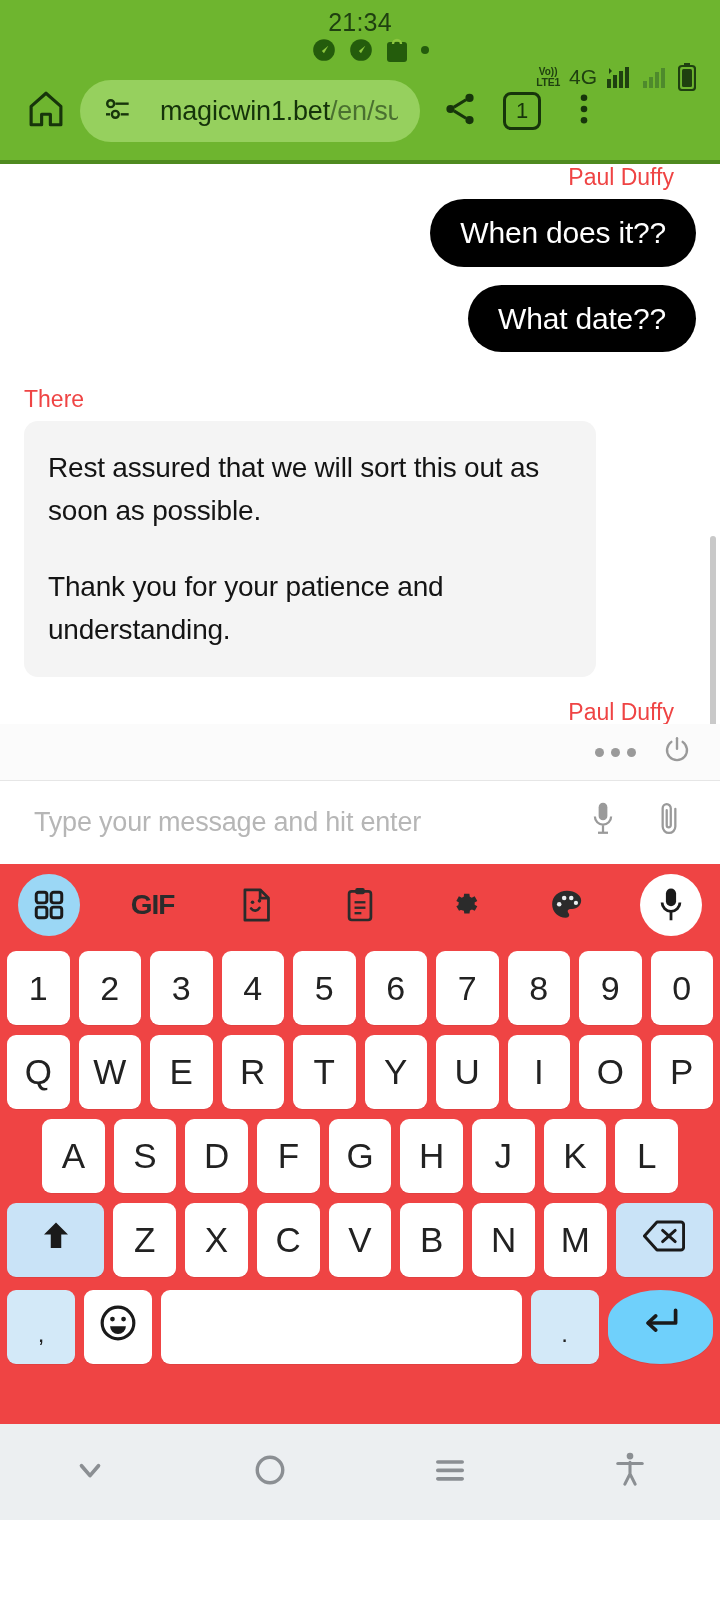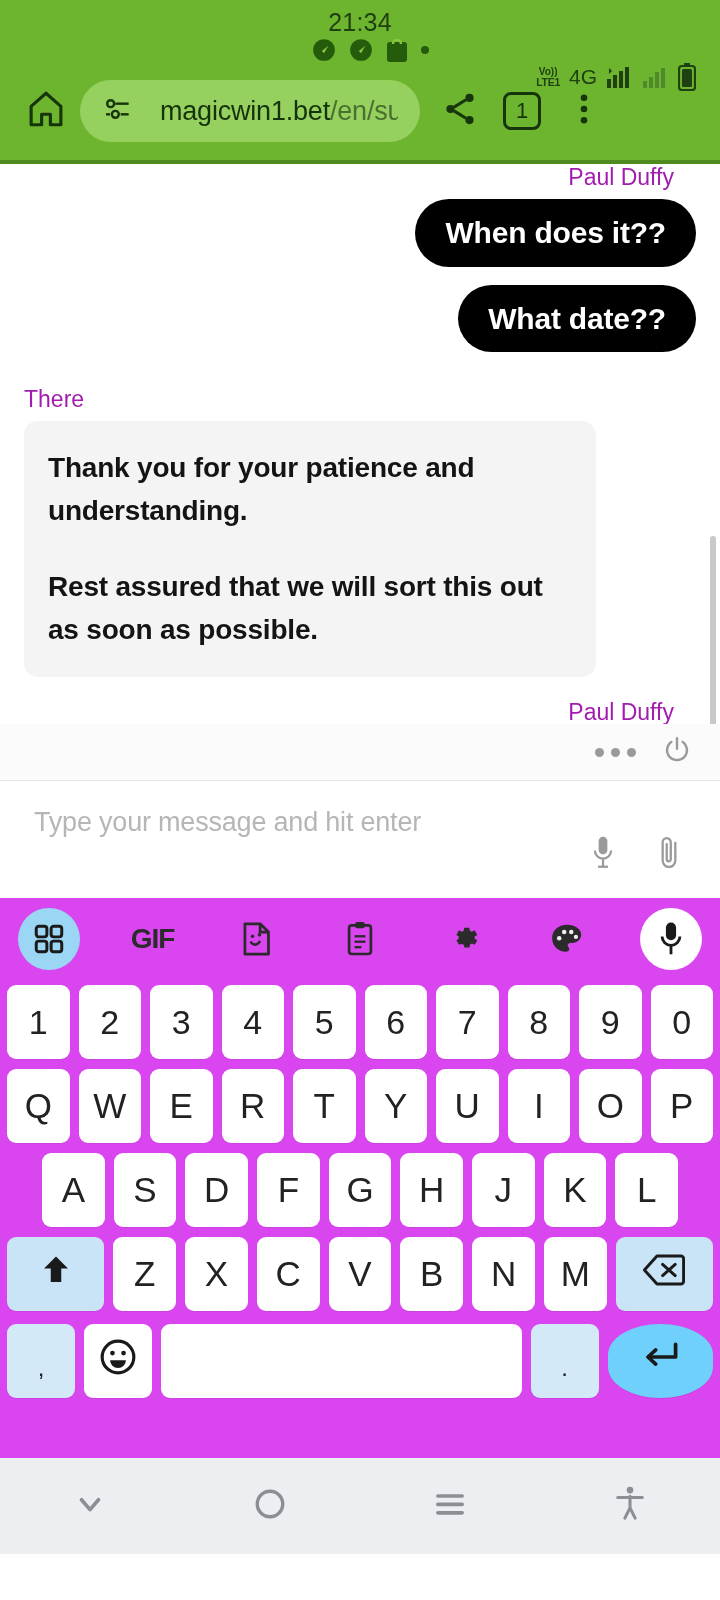--- a/index.html
+++ b/index.html
@@ -51,24 +51,24 @@
   }
   .greenline { height: 4px; background: #4f8a1f; }
 
   
   .chat {
     position: relative; background: #ffffff;
     height: 616px; overflow: hidden;
   }
   .chat-inner { padding: 0 24px; }
   .sender {
-    font-size: 23px; color: #a21caf; margin-bottom: 8px; font-weight: 400;
+    font-size: 23px; color: #ef4444; margin-bottom: 8px; font-weight: 400;
   }
   .sender.right { text-align: right; padding-right: 22px; }
-  .row { display: flex; margin-bottom: 18px; font-weight: bold; }
+  .row { display: flex; margin-bottom: 18px; }
   .row.right { justify-content: flex-end; }
   .bubble-out {
     background: #000000; color: #ffffff; border-radius: 34px;
     padding: 15px 30px; font-size: 30px; line-height: 1.25;
     max-width: 470px; letter-spacing: -.2px;
   }
   .bubble-in {
     background: #f4f4f4; color: #141414; border-radius: 14px;
     padding: 26px 24px; font-size: 28px; line-height: 1.52;
     max-width: 572px; letter-spacing: -.2px;
@@ -81,30 +81,30 @@
   }
   .dots3 { display: flex; gap: 7px; }
   .dots3 i { width: 9px; height: 9px; background: #9a9a9a; border-radius: 50%; display: block; }
   .scrollbar {
     position: absolute; right: 4px; top: 372px; width: 6px; height: 230px;
     background: #c9c9c9; border-radius: 4px;
   }
 
   
   .composer {
-    height: 118px; background: #ffffff; border-top: 1px solid #e6e6e6;
+    height: 84px; background: #ffffff; border-top: 1px solid #e6e6e6;
     display: flex; align-items: center; padding: 0 30px; position: relative;
   }
   .composer-placeholder { font-size: 27px; color: #b6b6b6; letter-spacing: -.2px;
     position: absolute; top: 26px; left: 34px; }
   .composer-icons { margin-left: auto; display: flex; align-items: center; gap: 34px;
     position: absolute; right: 34px; bottom: 22px; }
 
   
-  .keyboard { background: #d946ef; padding: 0 0 4px; height: 560px; }
+  .keyboard { background: #ef4444; padding: 0 0 4px; height: 560px; }
   .kbtoolbar {
     height: 82px; display: flex; align-items: center; justify-content: space-between;
     padding: 0 18px;
   }
   .kbtool { width: 62px; height: 62px; display: flex; align-items: center; justify-content: center;
             border-radius: 50%; }
   .kbtool.sel { background: #9bd7f5; }
   .kbtool.mic { background: #ffffff; }
   .kbrow { display: flex; justify-content: center; gap: 9px; padding: 5px 7px; }
   .key {
@@ -247,22 +247,22 @@
         <div class="bubble-out">When does it??</div>
       </div>
 
       <div class="row right" style="margin-bottom:34px">
         <div class="bubble-out">What date??</div>
       </div>
 
       <div class="sender">There</div>
       <div class="row" style="margin-bottom:22px">
         <div class="bubble-in">
+          <p>Rest assured that we will sort this out as soon as possible.</p>
           <p>Thank you for your patience and understanding.</p>
-          <p>Rest assured that we will sort this out as soon as possible.</p>
         </div>
       </div>
 
       <div class="sender right">Paul Duffy</div>
       <div class="row right">
         <div class="bubble-out">There is no understand trust me</div>
       </div>
     </div>
 
     <div class="scrollbar"></div>

